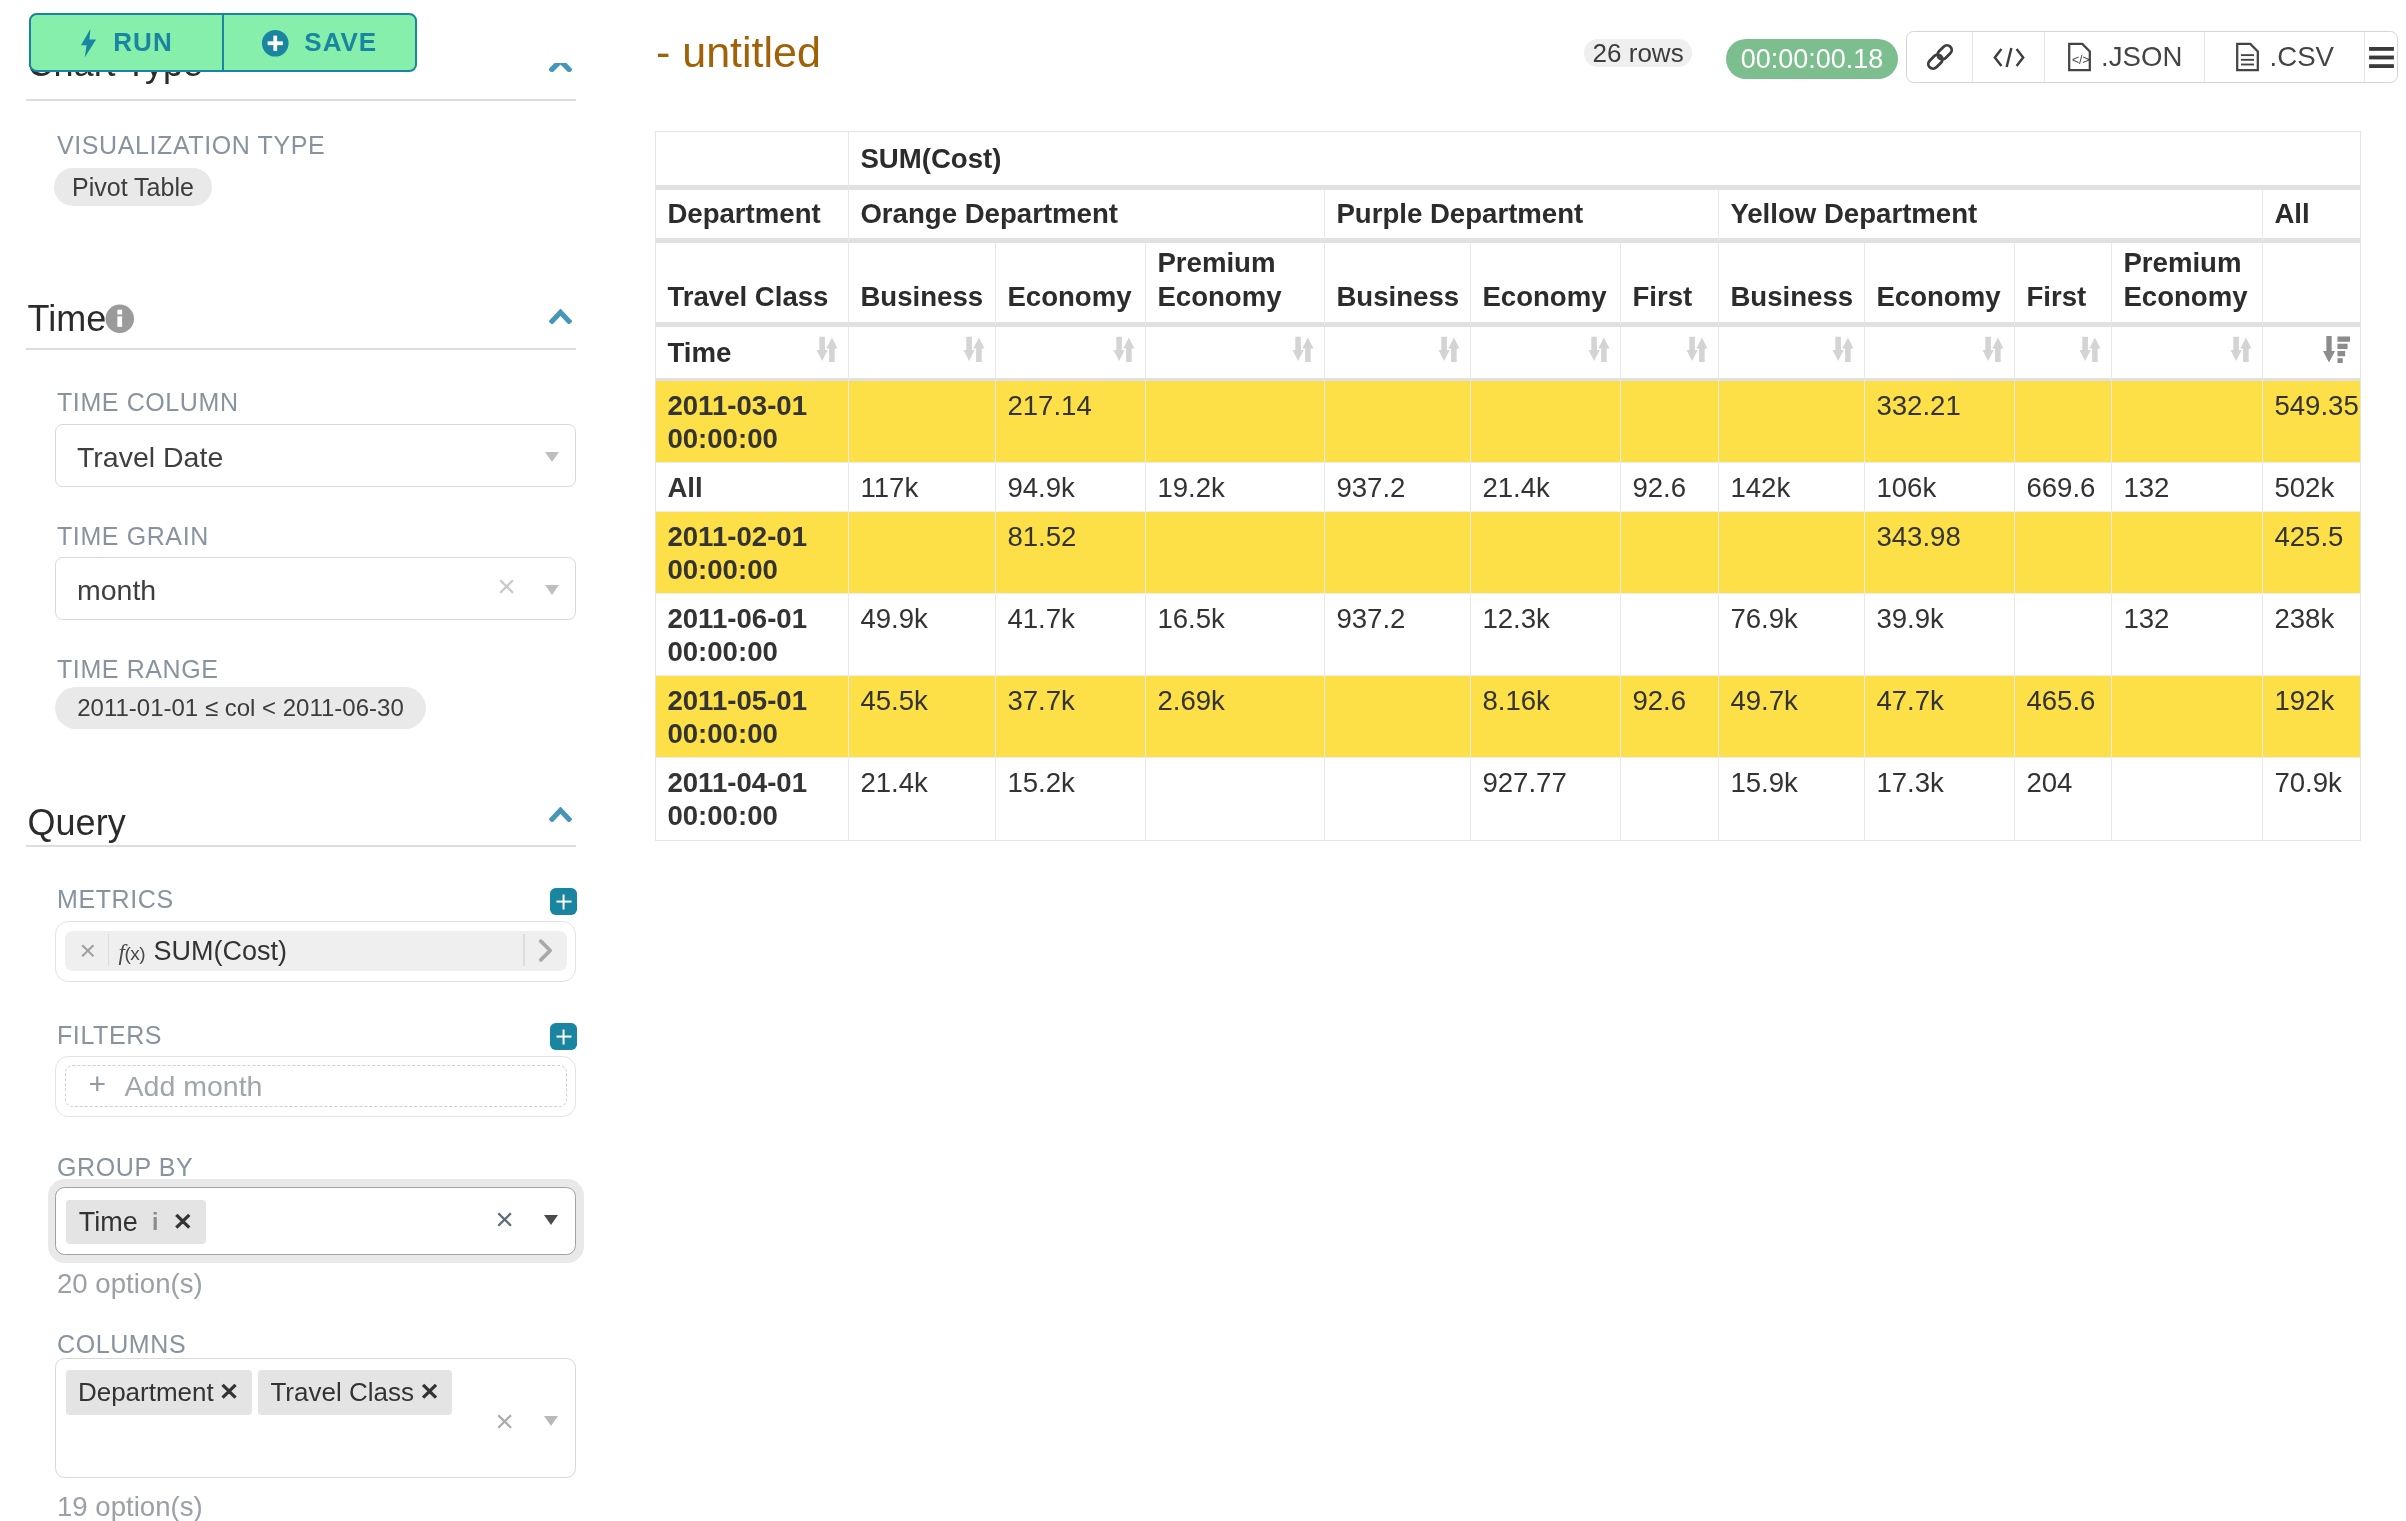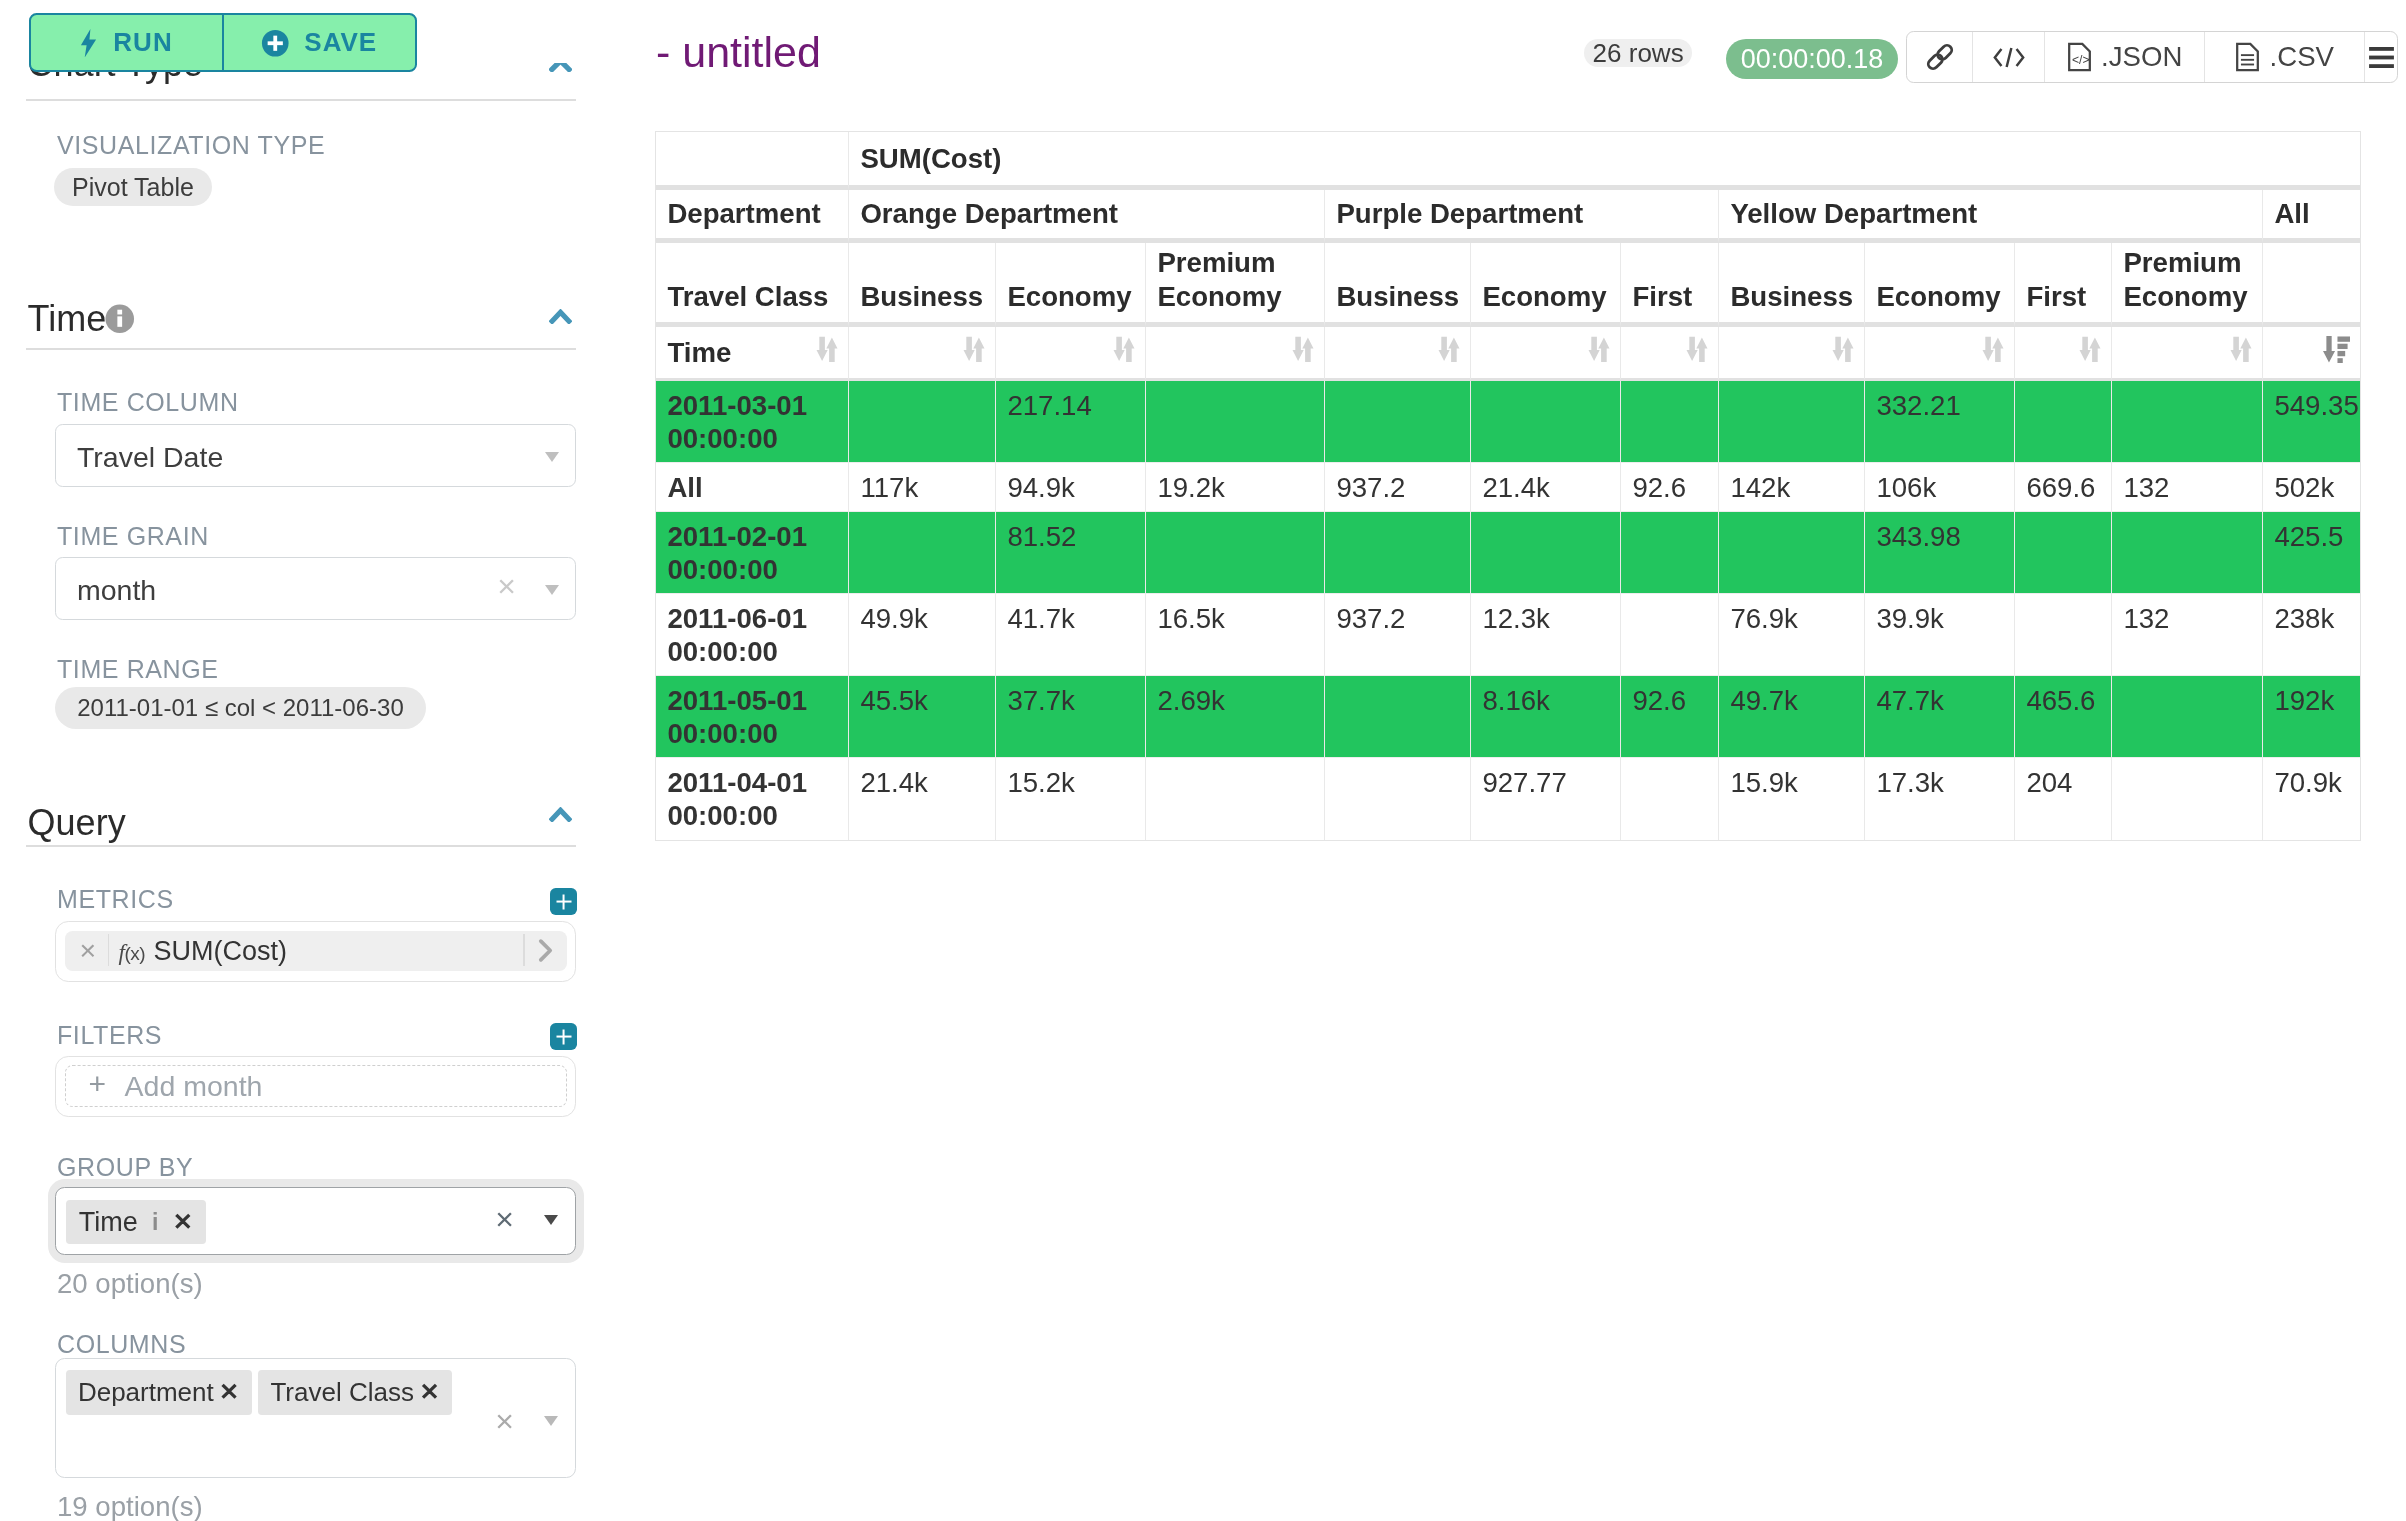--- a/index.html
+++ b/index.html
@@ -21,21 +21,21 @@
 .optiontext { position:absolute; font-size:27.6px; color:#9AA0A6; }
 
 #pivot { position:absolute; left:655px; top:131px; border-collapse:separate; border-spacing:0; table-layout:fixed; font-size:27.6px; color:#333; border:1.9px solid #E4E4E4; }
 #pivot td { border-right:1.9px solid #E9E9E9; border-bottom:1.9px solid #EDEDED; padding:0 0 0 11.4px; vertical-align:top; overflow:hidden; white-space:nowrap; }
 #pivot td:last-child { border-right:none; }
 #pivot tr.hrow td { border-bottom:5.7px solid #E1E1E1; vertical-align:middle; font-weight:bold; color:#2C2C2C; }
 #pivot tr.hrow3 td { vertical-align:bottom; padding-bottom:7.6px; line-height:34px; white-space:normal; }
 #pivot tr.trow td { border-bottom:3.8px solid #E1E1E1; vertical-align:middle; position:relative; }
 #pivot tr.drow td { padding-top:7.6px; line-height:33px; }
 #pivot tr.drow td.rl { font-weight:bold; }
-#pivot tr.odd td { background:#22c55e; }
+#pivot tr.odd td { background:#fde047; }
 #pivot tr.last td { border-bottom:none; }
 .sic { position:absolute; right:10.5px; top:50%; transform:translateY(-50%); }
 </style>
 </head>
 <body>
 <div id="leftpanel">
 
   <div class="heading" style="left:27.6px; top:43px; z-index:1;">Chart Type</div>
   <svg class="chev-up" style="left:549px; top:58px; z-index:1;" width="23" height="14.3" viewBox="0 0 24 15">
       <polyline points="3,12 12,3 21,12" fill="none" stroke="#4696B8" stroke-width="5.5" stroke-linecap="square" stroke-linejoin="miter"></polyline>
@@ -142,21 +142,21 @@
     <div style="position:absolute; left:202px; top:10.5px; width:194px; height:45px; background:#E4E4E4; border-radius:3.8px; display:flex; align-items:center; justify-content:space-between; padding:0 12.4px;">
       <span style="font-size:26px; color:#333;">Travel Class</span>
       <span style="font-size:24px; color:#333; font-weight:bold;">✕</span>
     </div>
     <span style="position:absolute; right:61px; top:44px; font-size:32px; color:#ABABAB;">×</span>
     <div class="caret-down" style="right:17px; top:57px; border-top-color:#B9B9B9;"></div>
   </div>
   <div class="optiontext" style="left:57px; top:1491px;">19 option(s)</div>
 </div>
 
-<div style="position:absolute; left:656px; top:29.5px; font-size:43px; line-height:45px; color:#701a75;">- untitled</div>
+<div style="position:absolute; left:656px; top:29.5px; font-size:43px; line-height:45px; color:#a16207;">- untitled</div>
 
 <div class="pillgray" style="left:1584px; top:39px; height:28px; padding:0 8.6px; background:#EFEFEF; font-size:26px;">26 rows</div>
 <div class="pillgray" style="left:1726px; top:39px; width:172px; height:40px; background:#7CBE8E; color:#fff; font-size:27px; justify-content:center;">00:00:00.18</div>
 
 <div style="position:absolute; left:1906px; top:31px; width:492px; height:52px; border:1.9px solid #D4D4D4; border-radius:7.6px; background:#fff; display:flex; align-items:center; color:#444;">
   <div style="width:66px; display:flex; justify-content:center; border-right:1.9px solid #E4E4E4; height:100%; align-items:center;">
     <svg width="32" height="32" viewBox="0 0 34 34" fill="none" stroke="#3E3E3E" stroke-width="3">
         <g transform="rotate(-45 17 17)">
           <rect x="1.5" y="12" width="17" height="10" rx="5"></rect>
           <rect x="15.5" y="12" width="17" height="10" rx="5"></rect>

